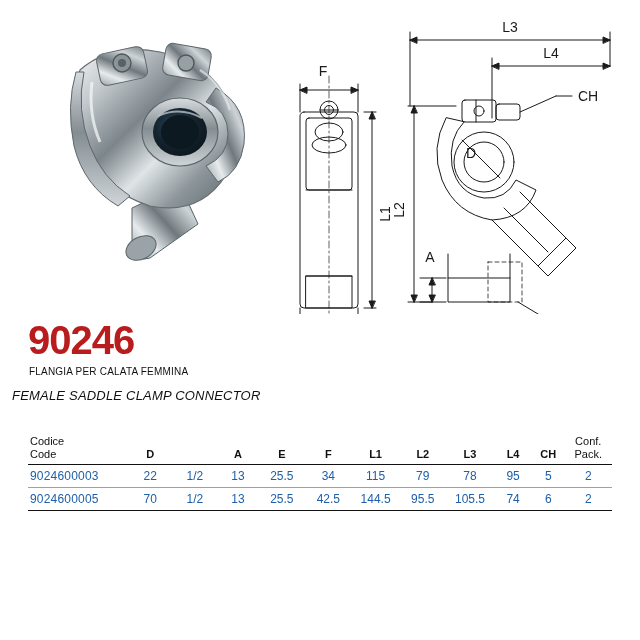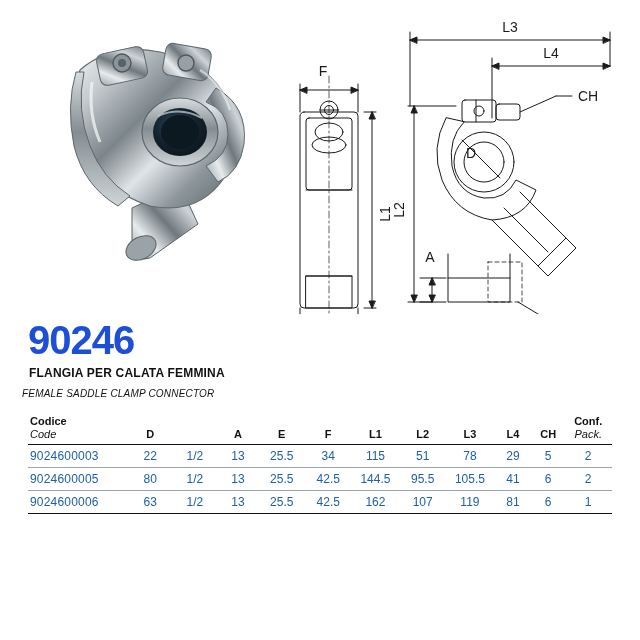--- a/index.html
+++ b/index.html
@@ -45,37 +45,37 @@
   #drawings svg { display: block; }
 
   
   #code-title {
     position: absolute;
     left: 28px;
     top: 318px;
     font-size: 40px;
     font-weight: bold;
     letter-spacing: -1px;
-    color: #1d4ed8;
+    color: #b91c1c;
     font-family: "Liberation Sans", sans-serif;
   }
   #name-it {
     position: absolute;
     left: 29px;
     top: 366px;
-    font-size: 12px;
-    font-weight: bold;
+    font-size: 10px;
+    font-weight: normal;
     color: #111;
     letter-spacing: 0.2px;
   }
   #name-en {
     position: absolute;
-    left: 22px;
+    left: 12px;
     top: 388px;
-    font-size: 10px;
+    font-size: 13px;
     font-style: italic;
     color: #111;
     letter-spacing: 0.2px;
   }
 
   
   #table-wrap {
     position: absolute;
     left: 28px;
     top: 414px;
@@ -107,22 +107,22 @@
     margin-left: 18px;
   }
   tbody tr:last-child td {
     border-bottom: 1.1px solid #111;
   }
   td.code-cell {
     text-align: left;
     padding-left: 2px;
     letter-spacing: 0.2px;
   }
-  .hdr-line-1 { display: block; font-weight: bold; }
-  .hdr-line-2 { display: block; font-weight: normal; font-style: italic; }
+  .hdr-line-1 { display: block; font-weight: normal; margin-top: 20px; }
+  .hdr-line-2 { display: block; font-weight: normal; }
 
   
   col.c-code { width: 108px; }
   col.c-d    { width: 52px; }
   col.c-a2   { width: 52px; }
   col.c-a    { width: 48px; }
   col.c-e    { width: 52px; }
   col.c-f    { width: 52px; }
   col.c-l1   { width: 52px; }
   col.c-l2   { width: 52px; }
@@ -343,49 +343,35 @@
     </thead>
     <tbody>
       <tr>
         <td class="code-cell">9024600003</td>
         <td>22</td>
         <td>1/2</td>
         <td>13</td>
         <td>25.5</td>
         <td>34</td>
         <td>115</td>
-        <td>51</td>
+        <td>79</td>
         <td>78</td>
-        <td>29</td>
+        <td>95</td>
         <td>5</td>
         <td>2</td>
       </tr>
       <tr>
         <td class="code-cell">9024600005</td>
-        <td>80</td>
+        <td>70</td>
         <td>1/2</td>
         <td>13</td>
         <td>25.5</td>
         <td>42.5</td>
         <td>144.5</td>
         <td>95.5</td>
         <td>105.5</td>
-        <td>41</td>
+        <td>74</td>
         <td>6</td>
         <td>2</td>
-      </tr>
-      <tr>
-        <td class="code-cell">9024600006</td>
-        <td>63</td>
-        <td>1/2</td>
-        <td>13</td>
-        <td>25.5</td>
-        <td>42.5</td>
-        <td>162</td>
-        <td>107</td>
-        <td>119</td>
-        <td>81</td>
-        <td>6</td>
-        <td>1</td>
       </tr>
     </tbody>
   </table>
 </div>
 
 </body></html>

